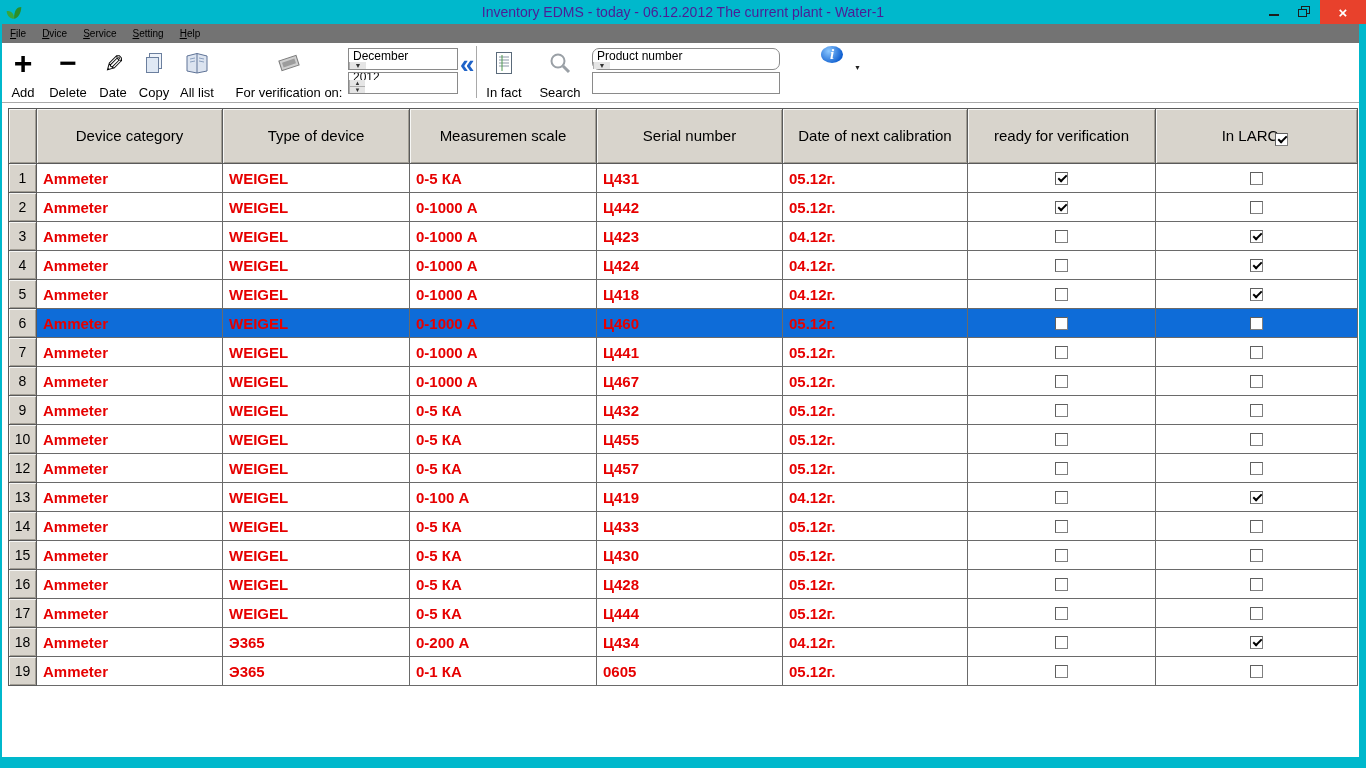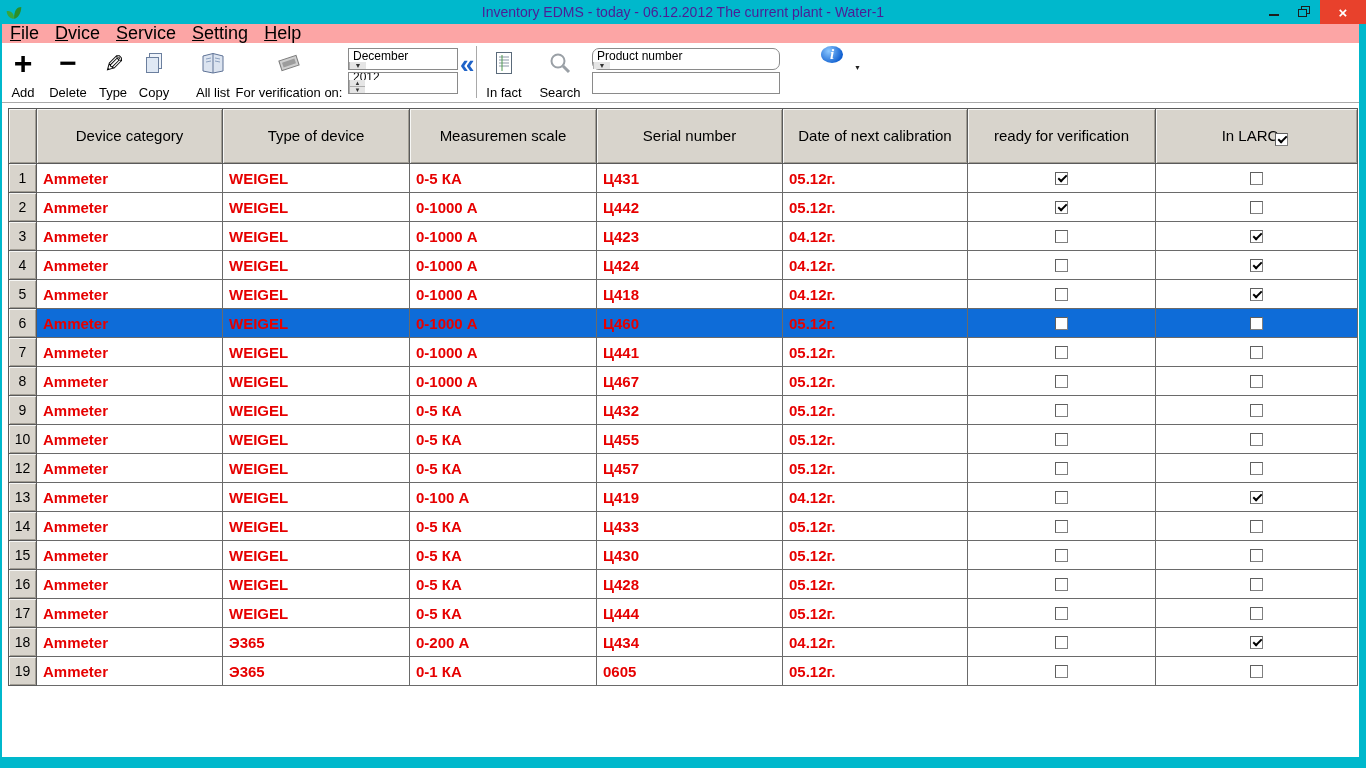--- a/index.html
+++ b/index.html
@@ -17,21 +17,21 @@
   .wbtn.min::before { content:""; width:10px; height:0; border-bottom:2px solid #1d1d1d; margin-top:6px; }
   .wbtn.close { width:46px; background:#e8412c; color:#fff; font-size:15px; font-weight:bold; }
   .wbtn.close::before { content:"\00d7"; }
 
   
   .edge-l { position:absolute; left:0; top:24px; bottom:0; width:2px; background:#00b8cc; z-index:40; }
   .edge-r { position:absolute; right:0; top:24px; bottom:0; width:7px; background:#00b8cc; z-index:40; }
   .statusbar { position:absolute; left:0; right:0; top:757px; height:11px; background:#00b8cc; z-index:41; }
 
   
-  .menubar { position:absolute; left:2px; top:24px; right:7px; height:19px; background:#fca5a5; display:flex; align-items:center; font-size:18px; }
+  .menubar { position:absolute; left:2px; top:24px; right:7px; height:19px; background:#737373; display:flex; align-items:center; font-size:10px; }
   .menu-item { padding:0 8px; color:#000; }
   .menu-item u { text-decoration:underline; }
 
   
   .toolbar { position:absolute; left:2px; top:43px; right:7px; height:60px; background:#fff; border-bottom:1px solid #a9a9a9; }
   .tbtn { position:absolute; top:3px; height:54px; display:flex; flex-direction:column; align-items:center; font-size:13px; color:#000; }
   .ticon { height:34px; display:flex; align-items:center; justify-content:center; }
   .glyph-plus::before  { content:"+"; font-size:32px; font-weight:bold; line-height:30px; }
   .glyph-minus::before { content:"\2212"; font-size:30px; font-weight:bold; line-height:30px; }
   .glyph-pencil::before{ content:"\270E"; font-size:24px; transform:rotate(90deg); display:inline-block; }
@@ -116,32 +116,32 @@
     <div class="tbtn" style="left:4px;width:34px;">
       <span class="ticon glyph-plus"></span>
       <span class="tlabel">Add</span>
     </div>
     <div class="tbtn" style="left:42px;width:48px;">
       <span class="ticon glyph-minus"></span>
       <span class="tlabel">Delete</span>
     </div>
     <div class="tbtn" style="left:94px;width:34px;">
       <span class="ticon glyph-pencil"></span>
-      <span class="tlabel">Type</span>
+      <span class="tlabel">Date</span>
     </div>
     <div class="tbtn" style="left:132px;width:40px;">
       <span class="ticon">
         <svg width="24" height="24" viewBox="0 0 24 24">
           <rect x="7.5" y="2.5" width="12" height="15" fill="#eef3fa" stroke="#6b7f9e"></rect>
           <rect x="4.5" y="6.5" width="12" height="15" fill="#dfe8f4" stroke="#6b7f9e"></rect>
         </svg>
       </span>
       <span class="tlabel">Copy</span>
     </div>
-    <div class="tbtn" style="left:188px;width:46px;justify-content:flex-end;">
+    <div class="tbtn" style="left:172px;width:46px;justify-content:flex-end;">
       <span class="ticon">
         <svg width="26" height="24" viewBox="0 0 26 24">
           <path d="M3 5 L13 2.5 L23 5 L23 20 L13 22 L3 20 Z" fill="#dce4f0" stroke="#5f7396"></path>
           <line x1="13" y1="2.5" x2="13" y2="22" stroke="#5f7396"></line>
           <line x1="6" y1="8" x2="11" y2="7" stroke="#8ba0bf"></line>
           <line x1="6" y1="11" x2="11" y2="10" stroke="#8ba0bf"></line>
           <line x1="15" y1="7" x2="20" y2="8" stroke="#8ba0bf"></line>
           <line x1="15" y1="10" x2="20" y2="11" stroke="#8ba0bf"></line>
         </svg>
       </span>

